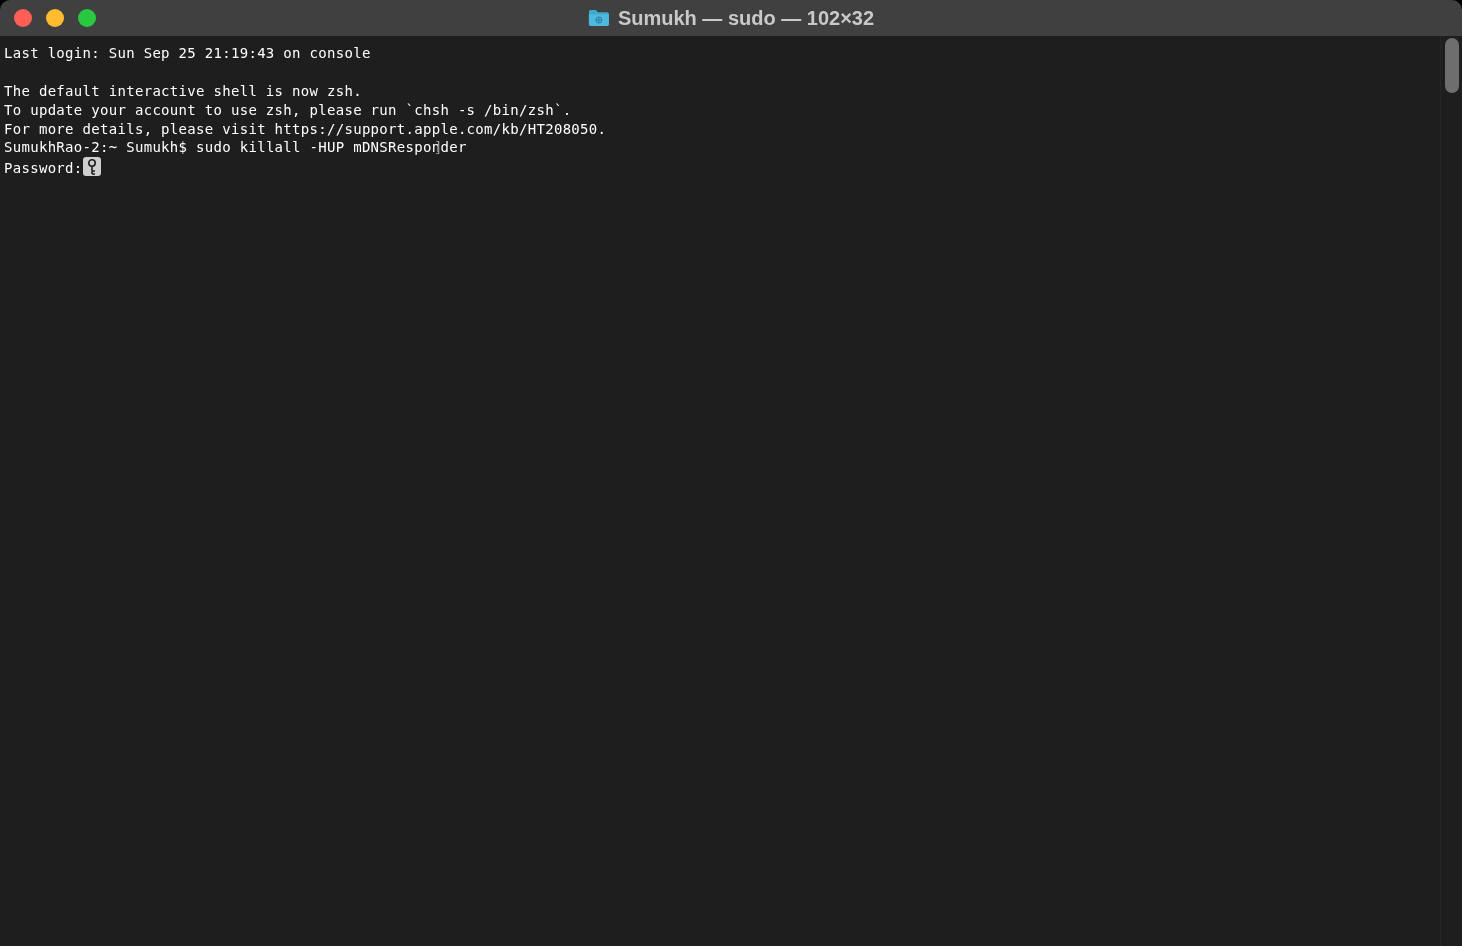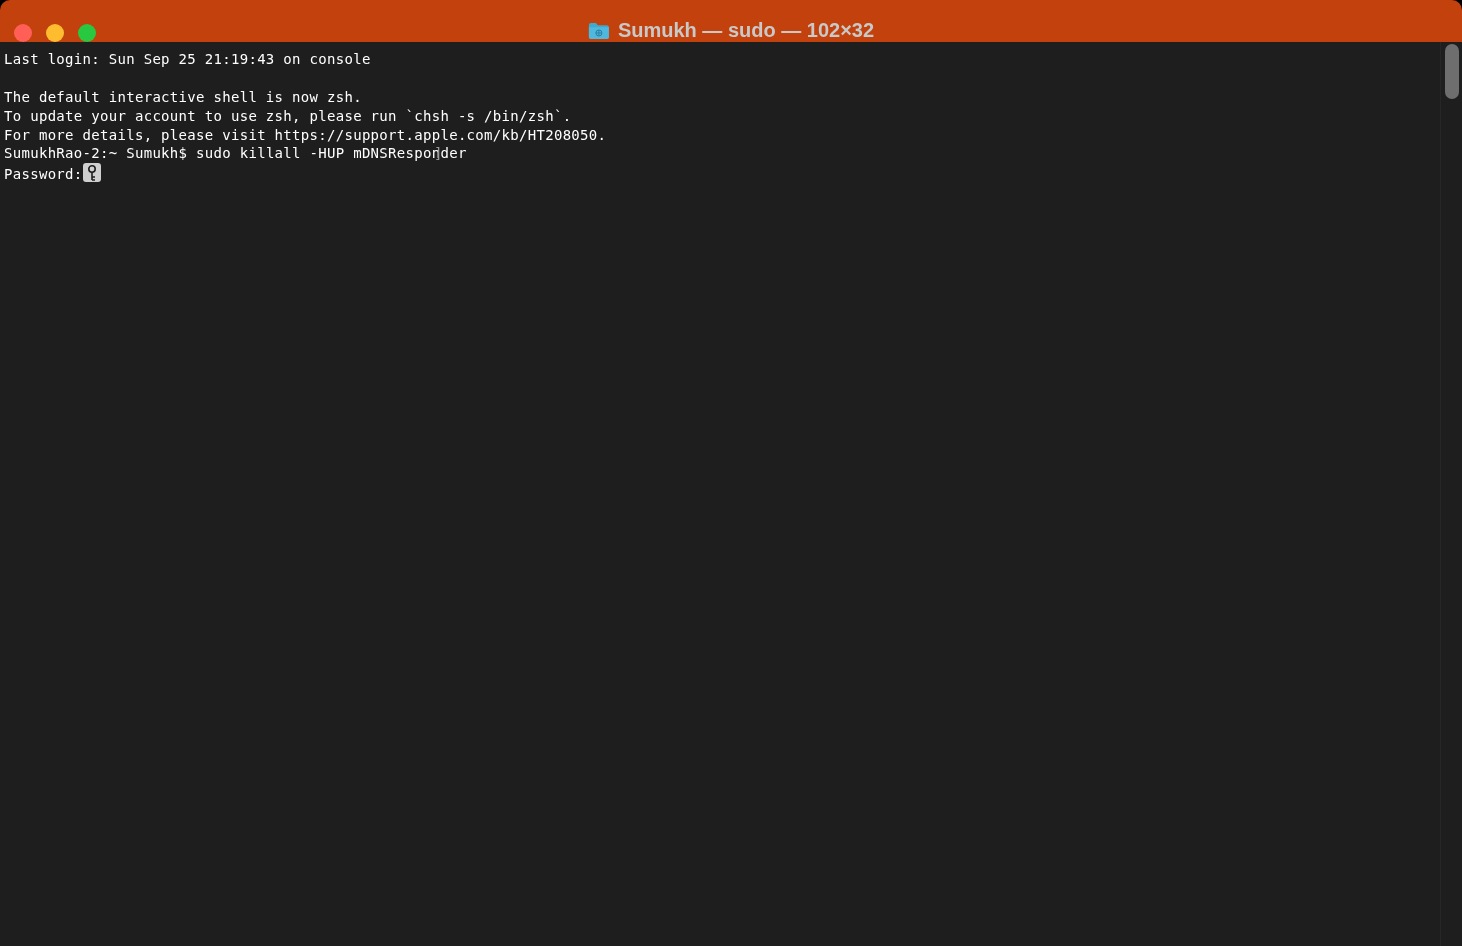--- a/index.html
+++ b/index.html
@@ -12,24 +12,24 @@
     }
     .window {
       width: 100%;
       height: 100%;
       display: flex;
       flex-direction: column;
       border-radius: 10px 10px 0 0;
       overflow: hidden;
     }
     .titlebar {
-      height: 42px;
-      background: #c2410c;
+      height: 36px;
+      background: #404040;
       display: flex;
-      align-items: flex-end;
+      align-items: center;
       position: relative;
       flex-shrink: 0;
     }
     .traffic-lights {
       display: flex;
       align-items: center;
       gap: 14px;
       margin-left: 14px;
     }
     .tl {

